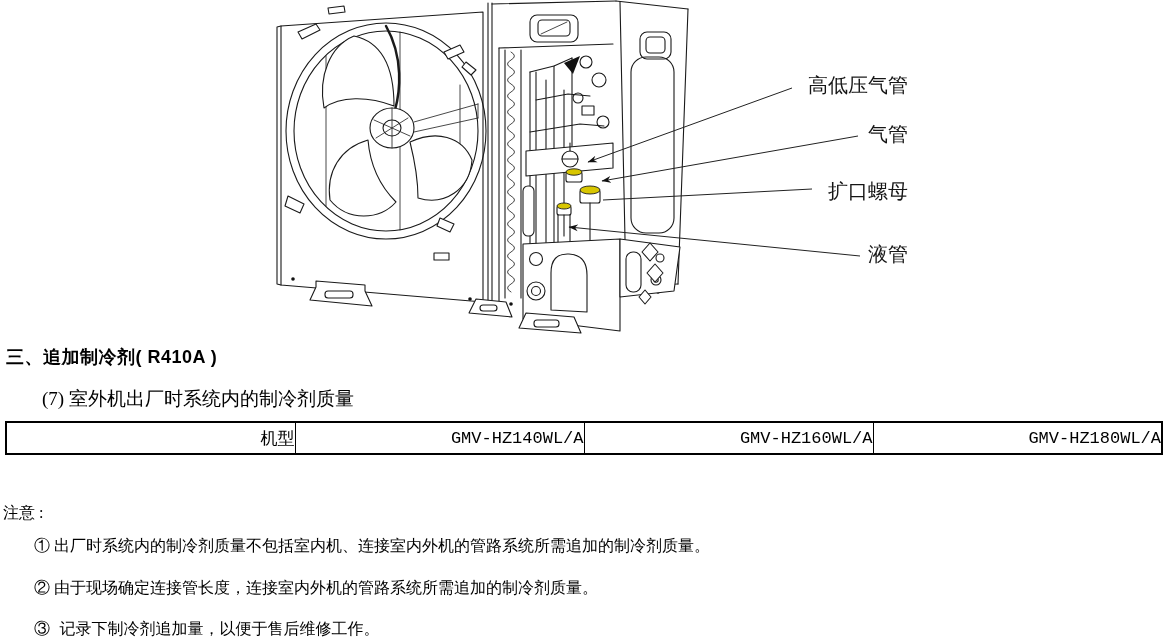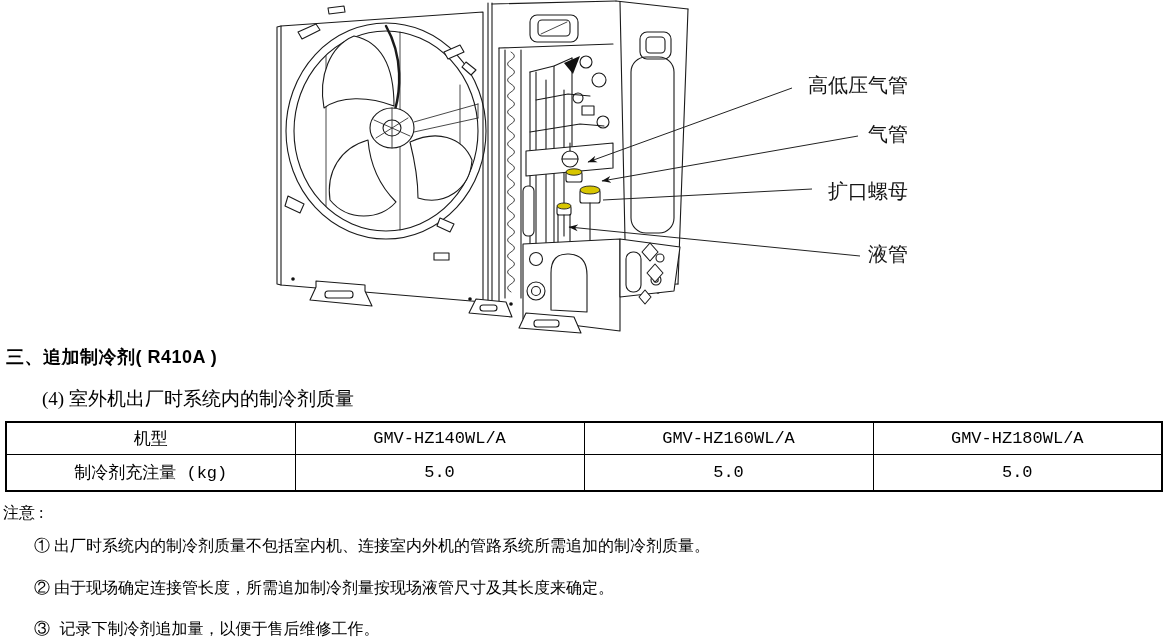--- a/index.html
+++ b/index.html
@@ -22,21 +22,21 @@
     letter-spacing:0.5px; white-space:nowrap;
   }
   .subheading { position:absolute; left:42px; top:386px; font-size:19px; white-space:nowrap; }
   .chargetable {
     position:absolute; left:5px; top:421px; width:1158px;
     border-collapse:collapse; table-layout:fixed;
     font-family:"Liberation Mono","DejaVu Sans Mono",monospace; font-size:17px;
     border:2px solid #000;
   }
   .chargetable th, .chargetable td {
-    border:1px solid #000; text-align:center; vertical-align:middle;
+    border:1px solid #000; text-align:right; vertical-align:middle;
     font-weight:normal; padding:0; overflow:hidden; white-space:nowrap;
   }
   .chargetable tr.hdr  { height:32px; }
   .chargetable tr.data { height:37px; }
   .note-title { position:absolute; left:3px;  top:503px; font-size:16px; white-space:nowrap; }
   .note-item  { position:absolute; left:34px; font-size:16px; white-space:nowrap; }
   .ni-0 { top:536px; } .ni-1 { top:578px; } .ni-2 { top:619px;font-family:Liberation Mono, monospace; }
 </style>
 </head>
 <body>
@@ -180,35 +180,29 @@
   <line class="leader" x1="544" y1="189" x2="335" y2="200"></line>
   <line class="leader" x1="592" y1="256" x2="301" y2="227" marker-end="url(#arr)"></line>
 
   <text class="dlabel" x="640" y="92">高低压气管</text>
   <text class="dlabel" x="640" y="141">气管</text>
   <text class="dlabel" x="640" y="198">扩口螺母</text>
   <text class="dlabel" x="640" y="261">液管</text>
 </svg>
 
 <div class="heading">三、追加制冷剂( R410A )</div>
-<div class="subheading">(4) 室外机出厂时系统内的制冷剂质量</div>
+<div class="subheading">(7) 室外机出厂时系统内的制冷剂质量</div>
 
 <table class="chargetable">
   <tbody>
       <tr class="hdr">
     <th>机型</th>
     <th>GMV-HZ140WL/A</th>
     <th>GMV-HZ160WL/A</th>
     <th>GMV-HZ180WL/A</th>
   </tr>
-  <tr class="data">
-    <td>制冷剂充注量 (kg)</td>
-    <td>5.0</td>
-    <td>5.0</td>
-    <td>5.0</td>
-  </tr>
 </tbody>
   </table>
 
 <div class="note-title">注意 :</div>
 <div class="note-item ni-0">① 出厂时系统内的制冷剂质量不包括室内机、连接室内外机的管路系统所需追加的制冷剂质量。</div>
-<div class="note-item ni-1">② 由于现场确定连接管长度，所需追加制冷剂量按现场液管尺寸及其长度来确定。</div>
+<div class="note-item ni-1">② 由于现场确定连接管长度，连接室内外机的管路系统所需追加的制冷剂质量。</div>
 <div class="note-item ni-2">③ 记录下制冷剂追加量，以便于售后维修工作。</div>
 
 </body></html>

